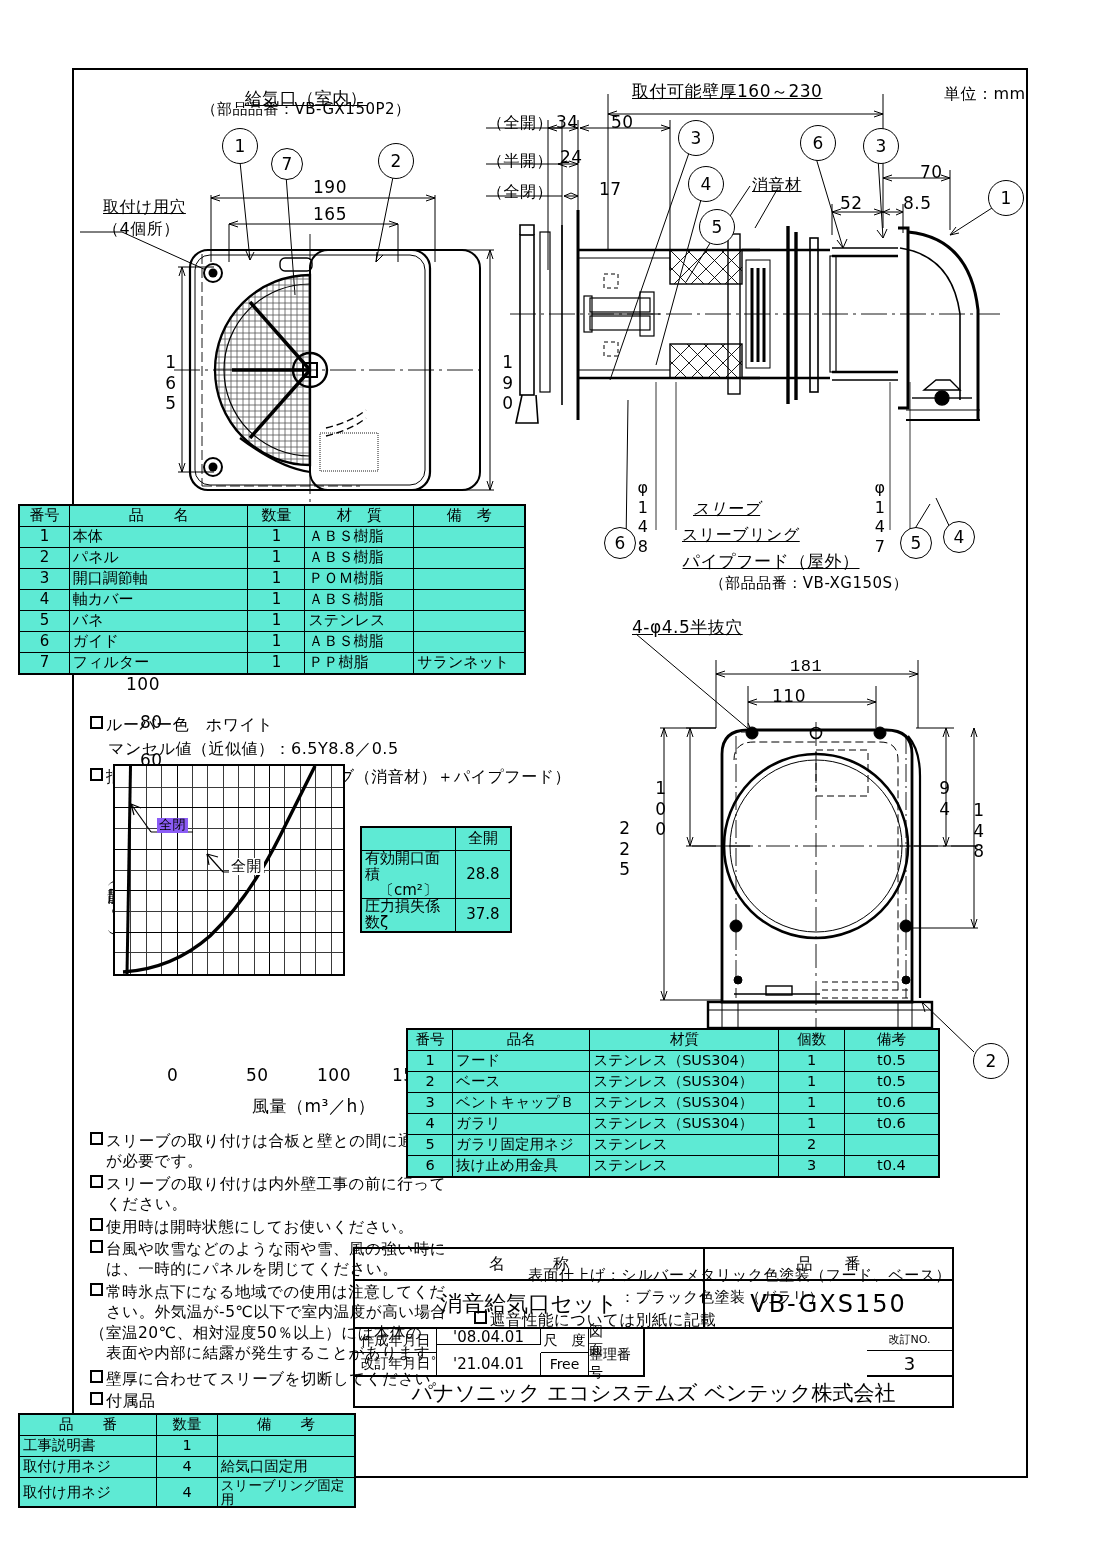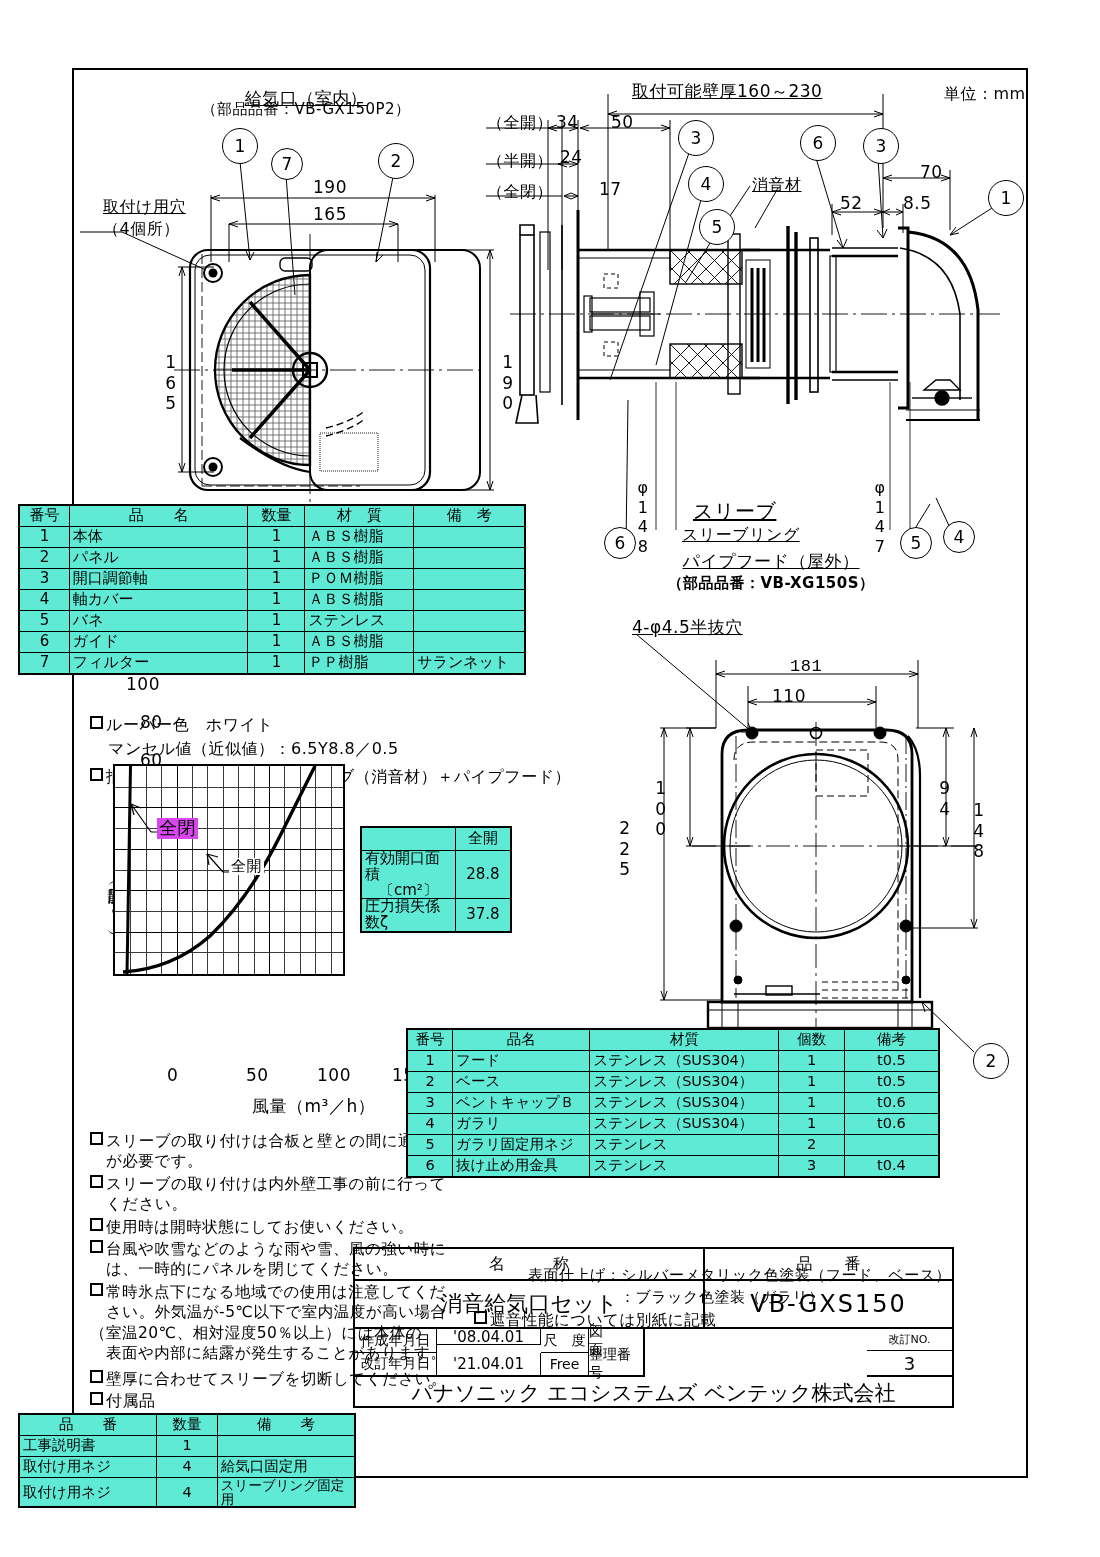--- a/index.html
+++ b/index.html
@@ -184,21 +184,21 @@
 
 <div class="t" style="left:556px;top:113px;font-size:17px;">34</div>
 <div class="t" style="left:560px;top:148px;font-size:17px;">24</div>
 <div class="t" style="left:563px;top:180px;font-size:17px;margin-left:36px;">17</div>
 <div class="t" style="left:611px;top:113px;font-size:17px;">50</div>
 <div class="t" style="left:920px;top:163px;font-size:17px;">70</div>
 <div class="t" style="left:840px;top:194px;font-size:17px;">52</div>
 <div class="t" style="left:903px;top:194px;font-size:17px;">8.5</div>
 
 <div class="t u" style="left:752px;top:176px;font-size:16px;">消音材</div>
-<div class="t u" style="left:693px;top:500px;font-size:20px;">スリーブ</div>
+<div class="t u" style="left:693px;top:500px;font-size:16px;font-style:italic;">スリーブ</div>
 <div class="t u" style="left:682px;top:526px;font-size:16px;">スリーブリング</div>
 <div class="t" style="left:633px;top:478px;font-size:16px;writing-mode:vertical-rl;text-orientation:upright;">φ148</div>
 <div class="t" style="left:870px;top:478px;font-size:16px;writing-mode:vertical-rl;text-orientation:upright;">φ147</div>
 
 <div class="balloon b34" style="left:678px;top:120px;">3</div>
 <div class="balloon b34" style="left:688px;top:166px;">4</div>
 <div class="balloon b34" style="left:699px;top:209px;">5</div>
 <div class="balloon b34" style="left:800px;top:125px;">6</div>
 <div class="balloon b34" style="left:863px;top:128px;">3</div>
 <div class="balloon b30" style="left:604px;top:527px;">6</div>
@@ -335,21 +335,21 @@
     <line x1="10" y1="214" x2="500" y2="214" stroke-width="0.9" stroke-dasharray="26 5 3 5"></line>
 
     <line x1="156" y1="282" x2="156" y2="430" stroke-width="0.8"></line>
     <line x1="176" y1="282" x2="176" y2="430" stroke-width="0.8"></line>
     <line x1="390" y1="282" x2="390" y2="430" stroke-width="0.8"></line>
     <line x1="410" y1="282" x2="410" y2="430" stroke-width="0.8"></line>
   </g>
 </svg>
 
 <div class="t u ctr" style="left:664px;top:552px;width:214px;font-size:17px;">パイプフード（屋外）</div>
-<div class="t ctr" style="left:654px;top:575px;width:234px;font-size:15px;font-weight:bold;">（部品品番：VB-XG150S）</div>
+<div class="t ctr" style="left:692px;top:575px;width:234px;font-size:15px;">（部品品番：VB-XG150S）</div>
 <div class="t u" style="left:632px;top:618px;font-size:17px;">4-φ4.5半抜穴</div>
 
 <div class="t" style="left:790px;top:657px;font-size:17px;font-family:Liberation Mono, monospace;">181</div>
 <div class="t" style="left:772px;top:687px;font-size:17px;">110</div>
 <div class="t" style="left:650px;top:778px;font-size:17px;writing-mode:vertical-rl;text-orientation:upright;">100</div>
 <div class="t" style="left:614px;top:818px;font-size:17px;writing-mode:vertical-rl;text-orientation:upright;">225</div>
 <div class="t" style="left:934px;top:778px;font-size:17px;writing-mode:vertical-rl;text-orientation:upright;">94</div>
 <div class="t" style="left:968px;top:800px;font-size:17px;writing-mode:vertical-rl;text-orientation:upright;">148</div>
 <div class="t" style="left:790px;top:1040px;font-size:17px;">172</div>
 <div class="t" style="left:790px;top:1069px;font-size:17px;">200</div>
@@ -559,21 +559,21 @@
   <svg width="228" height="208" style="left:0;top:0;">
     <g stroke="#000" stroke-width="1.2" fill="none">
       <line x1="16" y1="38" x2="36" y2="66"></line>
       <path d="M16,38 l10,4 M16,38 l3,11"></path>
       <line x1="36" y1="66" x2="78" y2="66"></line>
       <line x1="92" y1="88" x2="108" y2="106"></line>
       <path d="M92,88 l11,3 M92,88 l2,11"></path>
       <line x1="108" y1="106" x2="150" y2="106"></line>
     </g>
   </svg>
-  <div class="t" style="left:42px;top:52px;font-size:18px;background:#d946ef;padding:0 2px;">全閉</div>
+  <div class="t" style="left:42px;top:52px;font-size:13px;background:#8b5cf6;padding:0 2px;">全閉</div>
   <div class="t" style="left:114px;top:92px;font-size:15px;background:#fff;padding:0 2px;">全開</div>
 </div>
 
 <table class="spec bold">
   <tbody>
       <tr>
     <th class="s0"></th>
     <th class="s1">全開</th>
   </tr>
   <tr>

